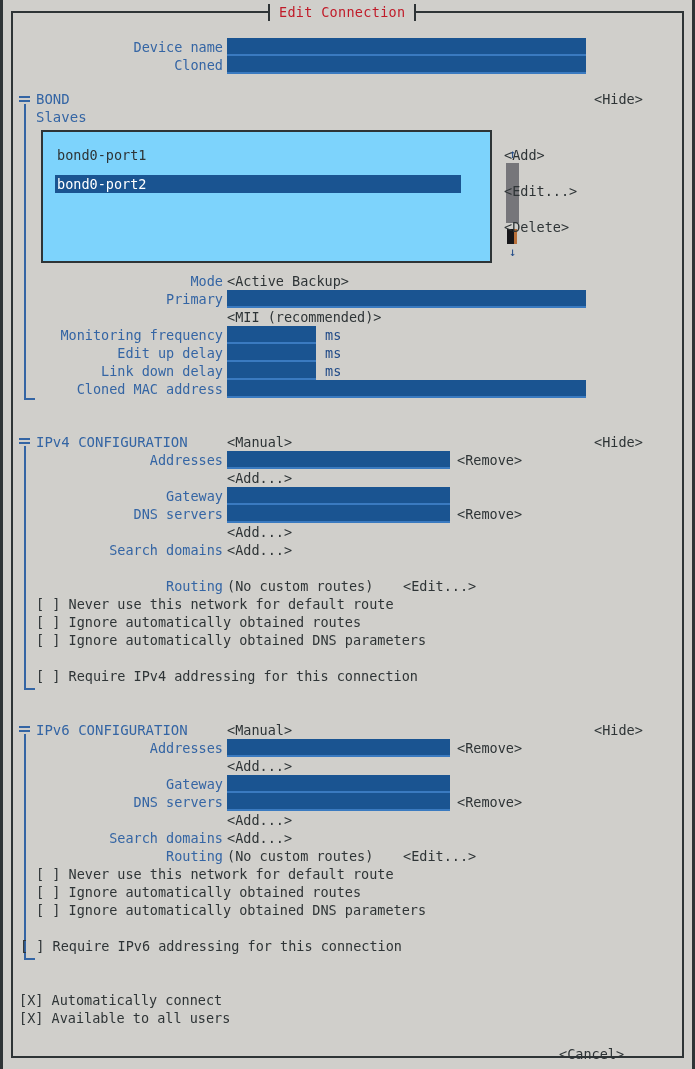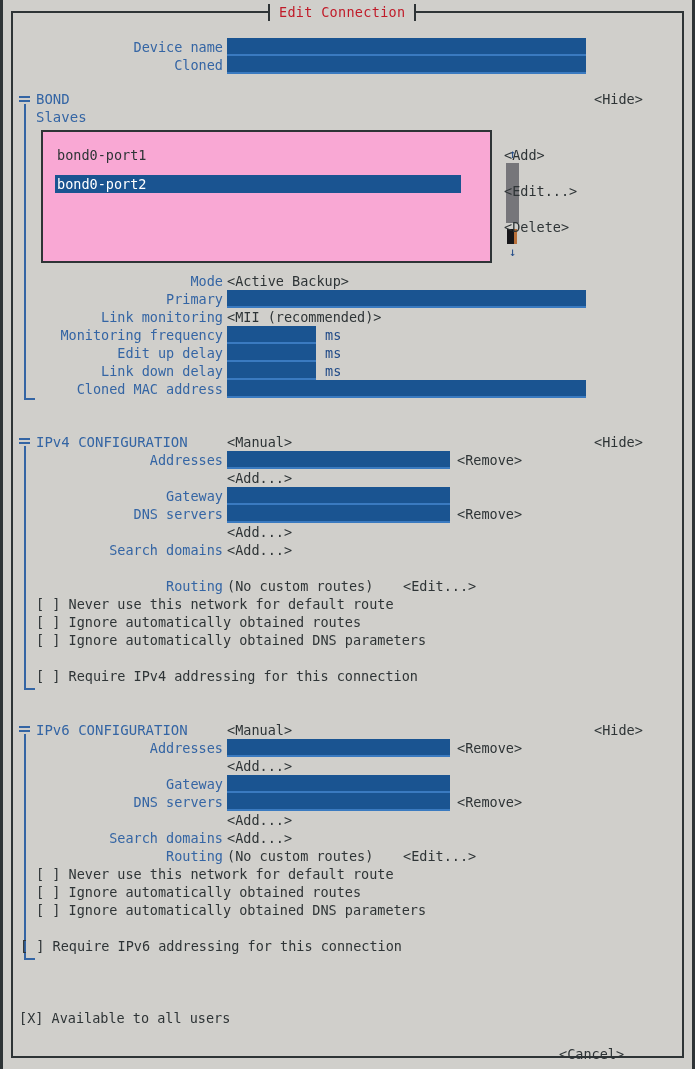--- a/index.html
+++ b/index.html
@@ -134,21 +134,21 @@
     height: 2px;
     background: #3465a4;
     display: block;
   }
 
   
   .listbox {
     position: absolute;
     box-sizing: border-box;
     border: 2px solid #2e3436;
-    background: #f9a8d4;
+    background: #7dd3fc;
   }
   .list-item {
     position: absolute;
     white-space: pre;
     font-size: 13.5px;
     line-height: 18px;
     height: 18px;
     color: #2e3436;
     padding-left: 2px;
   }
@@ -229,21 +229,20 @@
   <div class="btn" style="left:504px; top:218px;">&lt;Delete&gt;</div>
 
   <div class="row label" style="left:36px; top:272px; width:187px;">Mode</div>
   <div class="row value-dark" style="left:227px; top:272px;">&lt;Active Backup&gt;</div>
 
   <div class="row label" style="left:36px; top:290px; width:187px;">Primary</div>
   <div class="field" style="left:227px; top:290px; width:359px;">
     <span></span>
   </div>
 
-  <div class="row label" style="left:36px; top:308px; width:187px;">Link monitoring</div>
   <div class="row value-dark" style="left:227px; top:308px;">&lt;MII (recommended)&gt;</div>
 
   <div class="row label" style="left:36px; top:326px; width:187px;">Monitoring frequency</div>
   <div class="field" style="left:227px; top:326px; width:89px;">
     <span>100</span><span class="fill">_________</span>
   </div>
   <div class="row unit" style="left:325px; top:326px;">ms</div>
 
   <div class="row label" style="left:36px; top:344px; width:187px;">Edit up delay</div>
   <div class="field" style="left:227px; top:344px; width:89px;">
@@ -339,18 +338,19 @@
 
   <div class="row label" style="left:36px; top:847px; width:187px;">Routing</div>
   <div class="row value-dark" style="left:227px; top:847px;">(No custom routes)</div>
   <div class="btn" style="left:403px; top:847px;">&lt;Edit...&gt;</div>
 
   <div class="chk" style="left:36px; top:865px;">[ ] Never use this network for default route</div>
   <div class="chk" style="left:36px; top:883px;">[ ] Ignore automatically obtained routes</div>
   <div class="chk" style="left:36px; top:901px;">[ ] Ignore automatically obtained DNS parameters</div>
   <div class="chk" style="left:20px; top:937px;">[ ] Require IPv6 addressing for this connection</div>
 
+  <div class="chk" style="left:19px; top:991px;">[X] Automatically connect</div>
   <div class="chk" style="left:19px; top:1009px;">[X] Available to all users</div>
 
   <div class="btn" style="left:559px; top:1045px;">&lt;Cancel&gt;</div>
   <div class="btn btn-ok" style="left:638px; top:1045px;margin-top:44px;">&lt;OK&gt;</div>
 
 </div>
 
 </body></html>

